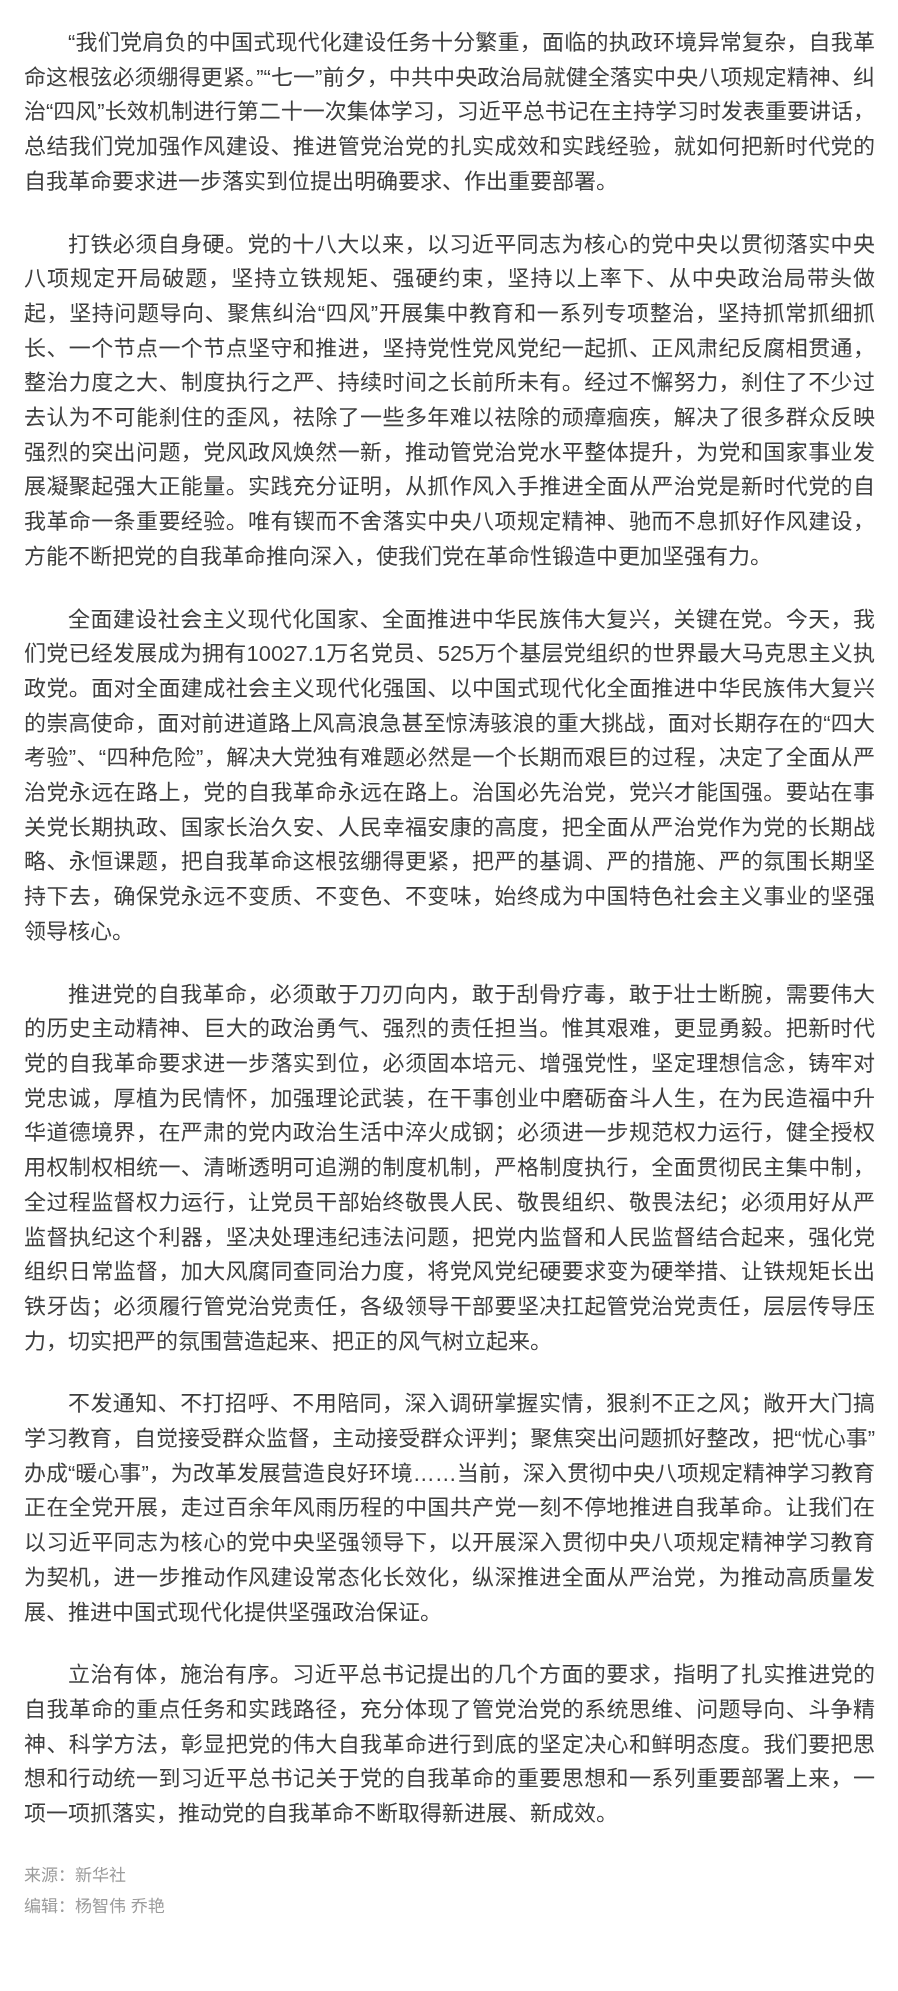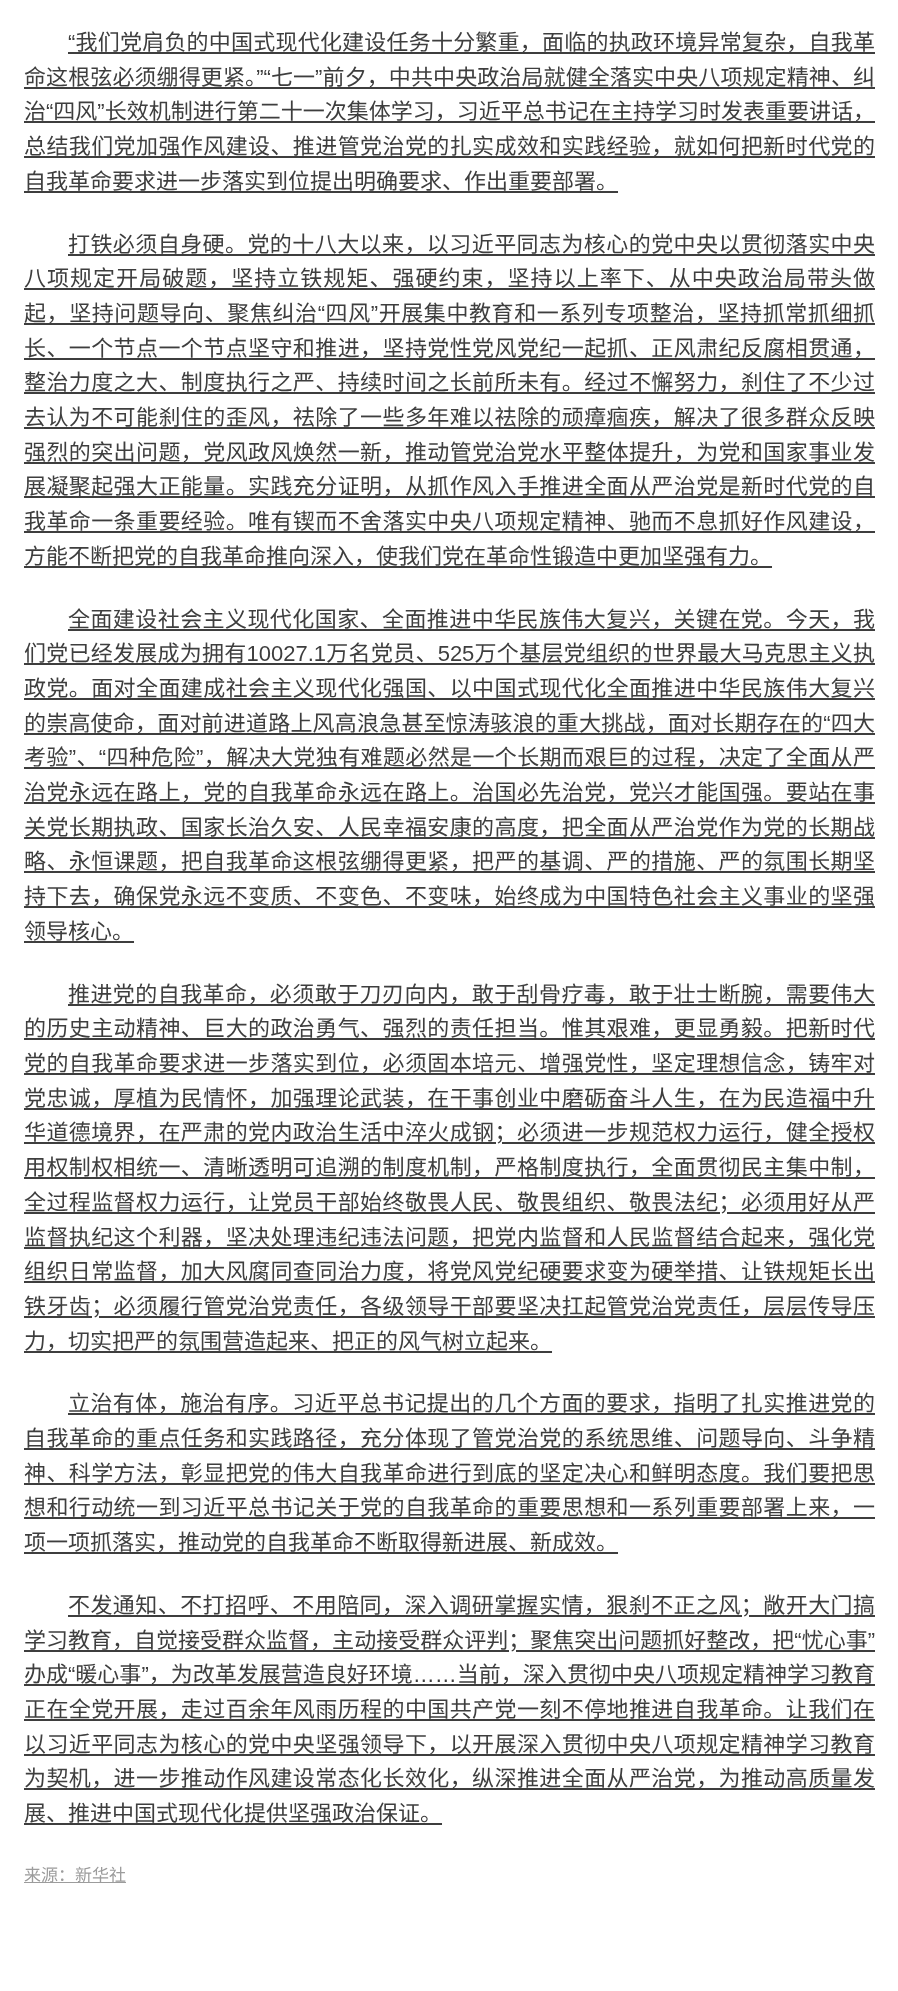--- a/index.html
+++ b/index.html
@@ -19,41 +19,40 @@
   }
   .para {
     font-size: 22px;
     line-height: 34.7px;
     color: #3e3e3e;
     text-align: justify;
     text-justify: inter-ideograph;
     text-indent: 2em;
     margin: 0 0 28px 0;
     word-break: break-all;
-    text-decoration: underline;
   }
   .credits {
     margin-top: 14px;
   }
   .credit {
     font-size: 17px;
     line-height: 31.5px;
     color: #9c9c9c;
     margin: 0;
     text-align: left;
-    text-decoration: underline;
   }
 </style>
 </head>
 <body>
 
 <main class="article">
   <p class="para">“我们党肩负的中国式现代化建设任务十分繁重，面临的执政环境异常复杂，自我革命这根弦必须绷得更紧。”“七一”前夕，中共中央政治局就健全落实中央八项规定精神、纠治“四风”长效机制进行第二十一次集体学习，习近平总书记在主持学习时发表重要讲话，总结我们党加强作风建设、推进管党治党的扎实成效和实践经验，就如何把新时代党的自我革命要求进一步落实到位提出明确要求、作出重要部署。</p>
   <p class="para">打铁必须自身硬。党的十八大以来，以习近平同志为核心的党中央以贯彻落实中央八项规定开局破题，坚持立铁规矩、强硬约束，坚持以上率下、从中央政治局带头做起，坚持问题导向、聚焦纠治“四风”开展集中教育和一系列专项整治，坚持抓常抓细抓长、一个节点一个节点坚守和推进，坚持党性党风党纪一起抓、正风肃纪反腐相贯通，整治力度之大、制度执行之严、持续时间之长前所未有。经过不懈努力，刹住了不少过去认为不可能刹住的歪风，祛除了一些多年难以祛除的顽瘴痼疾，解决了很多群众反映强烈的突出问题，党风政风焕然一新，推动管党治党水平整体提升，为党和国家事业发展凝聚起强大正能量。实践充分证明，从抓作风入手推进全面从严治党是新时代党的自我革命一条重要经验。唯有锲而不舍落实中央八项规定精神、驰而不息抓好作风建设，方能不断把党的自我革命推向深入，使我们党在革命性锻造中更加坚强有力。</p>
   <p class="para">全面建设社会主义现代化国家、全面推进中华民族伟大复兴，关键在党。今天，我们党已经发展成为拥有10027.1万名党员、525万个基层党组织的世界最大马克思主义执政党。面对全面建成社会主义现代化强国、以中国式现代化全面推进中华民族伟大复兴的崇高使命，面对前进道路上风高浪急甚至惊涛骇浪的重大挑战，面对长期存在的“四大考验”、“四种危险”，解决大党独有难题必然是一个长期而艰巨的过程，决定了全面从严治党永远在路上，党的自我革命永远在路上。治国必先治党，党兴才能国强。要站在事关党长期执政、国家长治久安、人民幸福安康的高度，把全面从严治党作为党的长期战略、永恒课题，把自我革命这根弦绷得更紧，把严的基调、严的措施、严的氛围长期坚持下去，确保党永远不变质、不变色、不变味，始终成为中国特色社会主义事业的坚强领导核心。</p>
   <p class="para">推进党的自我革命，必须敢于刀刃向内，敢于刮骨疗毒，敢于壮士断腕，需要伟大的历史主动精神、巨大的政治勇气、强烈的责任担当。惟其艰难，更显勇毅。把新时代党的自我革命要求进一步落实到位，必须固本培元、增强党性，坚定理想信念，铸牢对党忠诚，厚植为民情怀，加强理论武装，在干事创业中磨砺奋斗人生，在为民造福中升华道德境界，在严肃的党内政治生活中淬火成钢；必须进一步规范权力运行，健全授权用权制权相统一、清晰透明可追溯的制度机制，严格制度执行，全面贯彻民主集中制，全过程监督权力运行，让党员干部始终敬畏人民、敬畏组织、敬畏法纪；必须用好从严监督执纪这个利器，坚决处理违纪违法问题，把党内监督和人民监督结合起来，强化党组织日常监督，加大风腐同查同治力度，将党风党纪硬要求变为硬举措、让铁规矩长出铁牙齿；必须履行管党治党责任，各级领导干部要坚决扛起管党治党责任，层层传导压力，切实把严的氛围营造起来、把正的风气树立起来。</p>
+  <p class="para">不发通知、不打招呼、不用陪同，深入调研掌握实情，狠刹不正之风；敞开大门搞学习教育，自觉接受群众监督，主动接受群众评判；聚焦突出问题抓好整改，把“忧心事”办成“暖心事”，为改革发展营造良好环境……当前，深入贯彻中央八项规定精神学习教育正在全党开展，走过百余年风雨历程的中国共产党一刻不停地推进自我革命。让我们在以习近平同志为核心的党中央坚强领导下，以开展深入贯彻中央八项规定精神学习教育为契机，进一步推动作风建设常态化长效化，纵深推进全面从严治党，为推动高质量发展、推进中国式现代化提供坚强政治保证。</p>
   <p class="para">立治有体，施治有序。习近平总书记提出的几个方面的要求，指明了扎实推进党的自我革命的重点任务和实践路径，充分体现了管党治党的系统思维、问题导向、斗争精神、科学方法，彰显把党的伟大自我革命进行到底的坚定决心和鲜明态度。我们要把思想和行动统一到习近平总书记关于党的自我革命的重要思想和一系列重要部署上来，一项一项抓落实，推动党的自我革命不断取得新进展、新成效。</p>
-  <p class="para">不发通知、不打招呼、不用陪同，深入调研掌握实情，狠刹不正之风；敞开大门搞学习教育，自觉接受群众监督，主动接受群众评判；聚焦突出问题抓好整改，把“忧心事”办成“暖心事”，为改革发展营造良好环境……当前，深入贯彻中央八项规定精神学习教育正在全党开展，走过百余年风雨历程的中国共产党一刻不停地推进自我革命。让我们在以习近平同志为核心的党中央坚强领导下，以开展深入贯彻中央八项规定精神学习教育为契机，进一步推动作风建设常态化长效化，纵深推进全面从严治党，为推动高质量发展、推进中国式现代化提供坚强政治保证。</p>
 
   <footer class="credits">
     <p class="credit">来源：新华社</p>
+    <p class="credit">编辑：杨智伟 乔艳</p>
   </footer>
 </main>
 
 </body></html>

